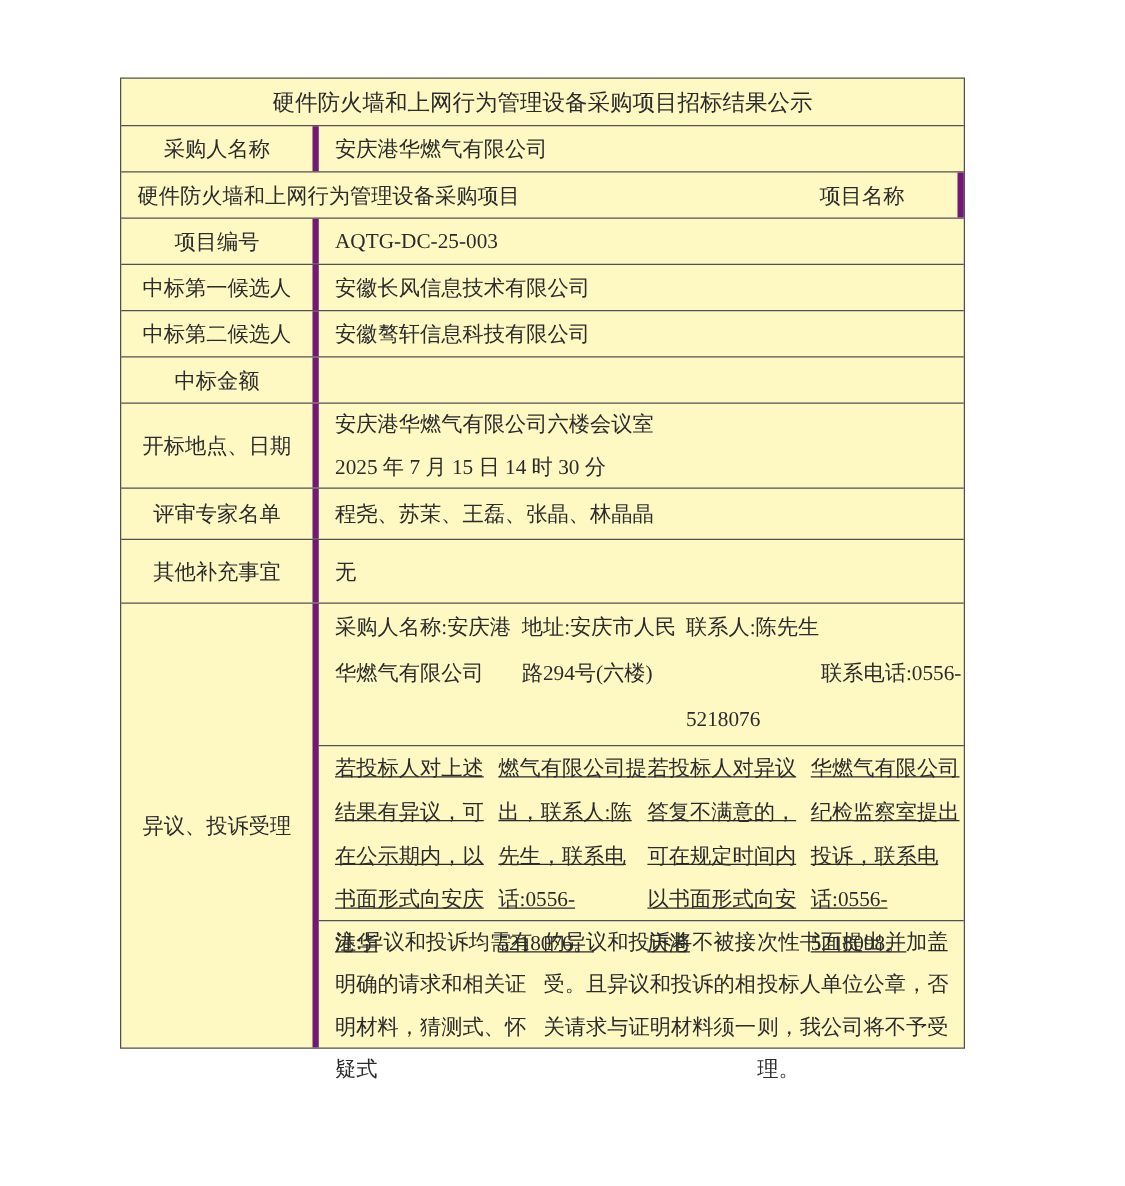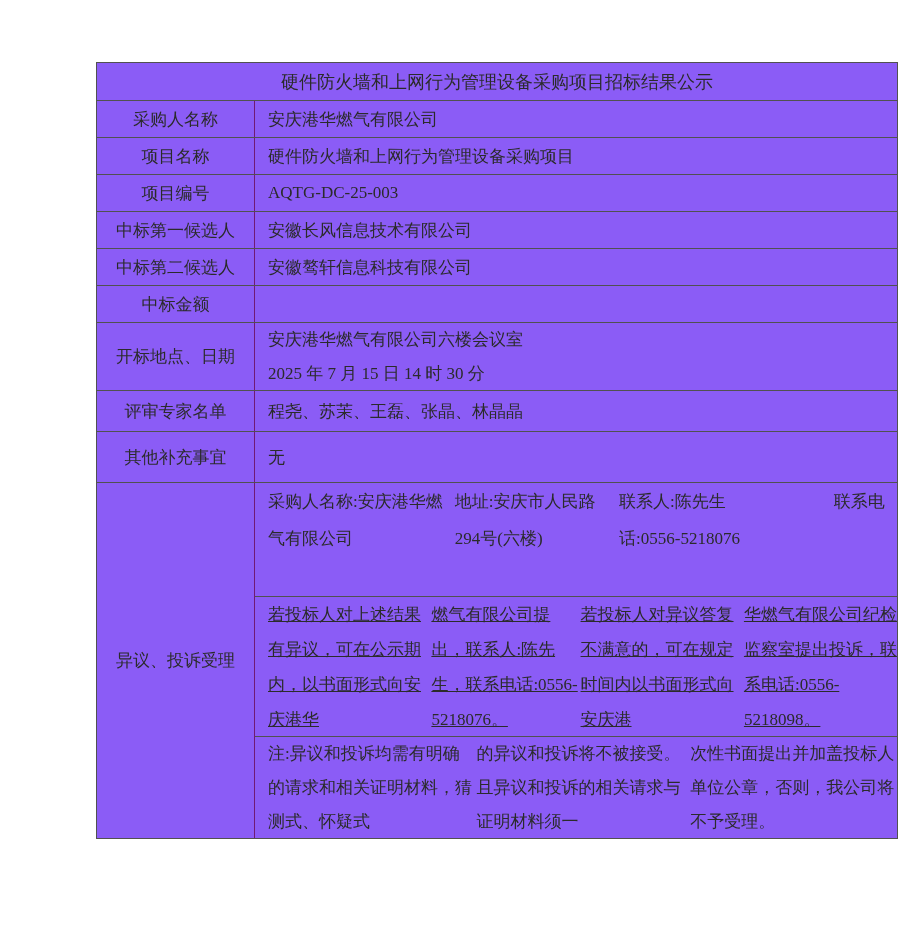--- a/index.html
+++ b/index.html
@@ -12,41 +12,41 @@
     width: 900px;
     height: 949px;
     background: #ffffff;
     font-family: "Liberation Serif", "DejaVu Serif", serif;
     color: #2b2b2b;
   }
   .doc-table {
     position: absolute;
     left: 96px;
     top: 62px;
-    width: 802px;
+    width: 676px;
     border: 1px solid #515151;
     box-sizing: border-box;
     font-size: 17px;
-    background: #8b5cf6;
+    background: #fef9c3;
   }
   .row {
     display: flex;
     border-top: 1px solid #515151;
     box-sizing: border-box;
   }
   .row:first-child { border-top: none; }
   .cell {
     box-sizing: border-box;
     display: flex;
     align-items: center;
   }
   .label-cell {
     width: 158px;
     min-width: 158px;
-    border-right: 1px solid #701a75;
+    border-right: 5px solid #701a75;
     justify-content: center;
     text-align: center;
     padding: 0 4px;
   }
   .value-cell {
     flex: 1;
     padding-left: 13px;
   }
   .title-row {
     height: 37px;
@@ -100,22 +100,22 @@
     <div class="row title-row">
       <span>硬件防火墙和上网行为管理设备采购项目招标结果公示</span>
     </div>
 
     <div class="row r-std">
       <div class="cell label-cell">采购人名称</div>
       <div class="cell value-cell">安庆港华燃气有限公司</div>
     </div>
 
     <div class="row r-std">
+      <div class="cell value-cell">硬件防火墙和上网行为管理设备采购项目</div>
       <div class="cell label-cell">项目名称</div>
-      <div class="cell value-cell">硬件防火墙和上网行为管理设备采购项目</div>
     </div>
 
     <div class="row r-std">
       <div class="cell label-cell">项目编号</div>
       <div class="cell value-cell">AQTG-DC-25-003</div>
     </div>
 
     <div class="row r-std">
       <div class="cell label-cell">中标第一候选人</div>
       <div class="cell value-cell">安徽长风信息技术有限公司</div>

